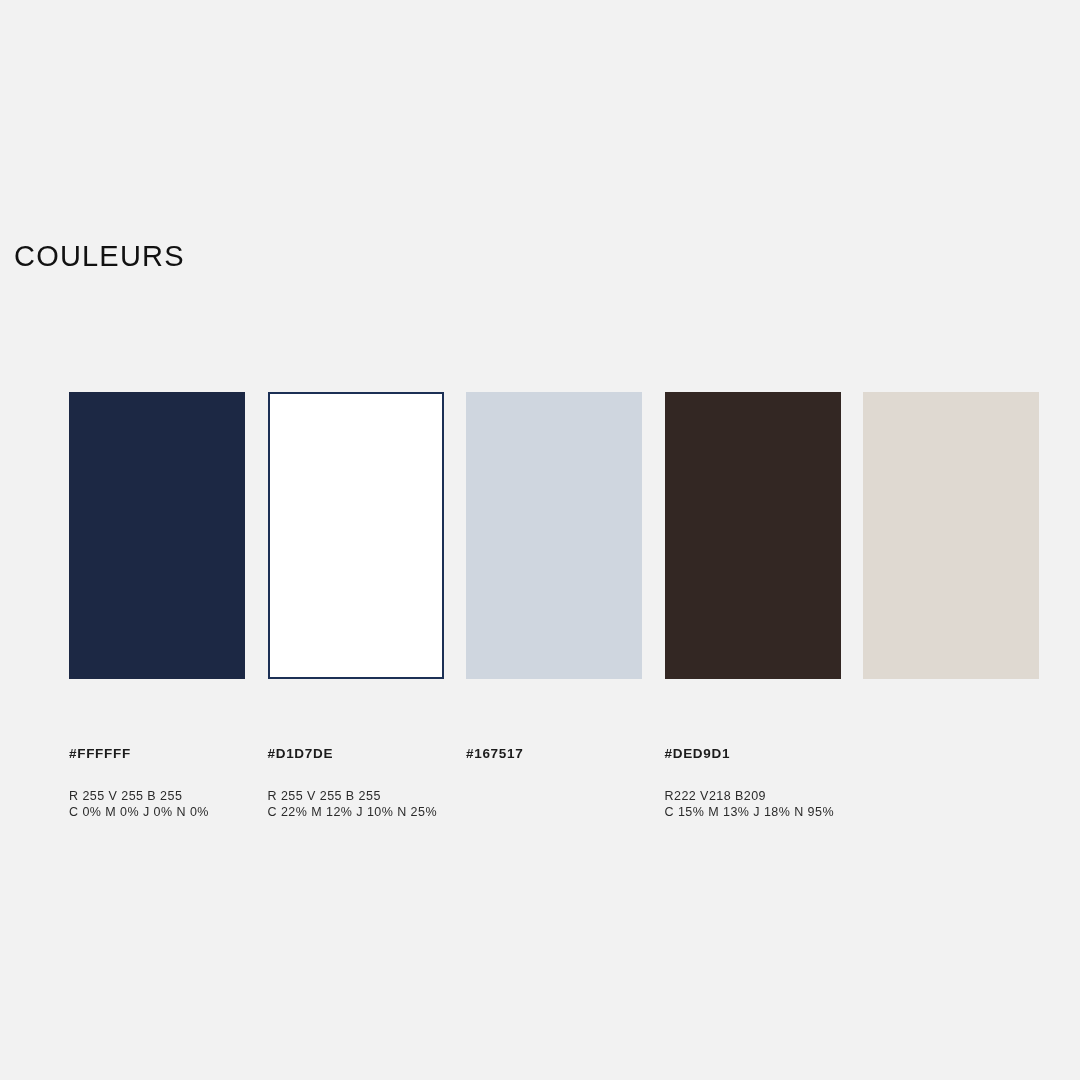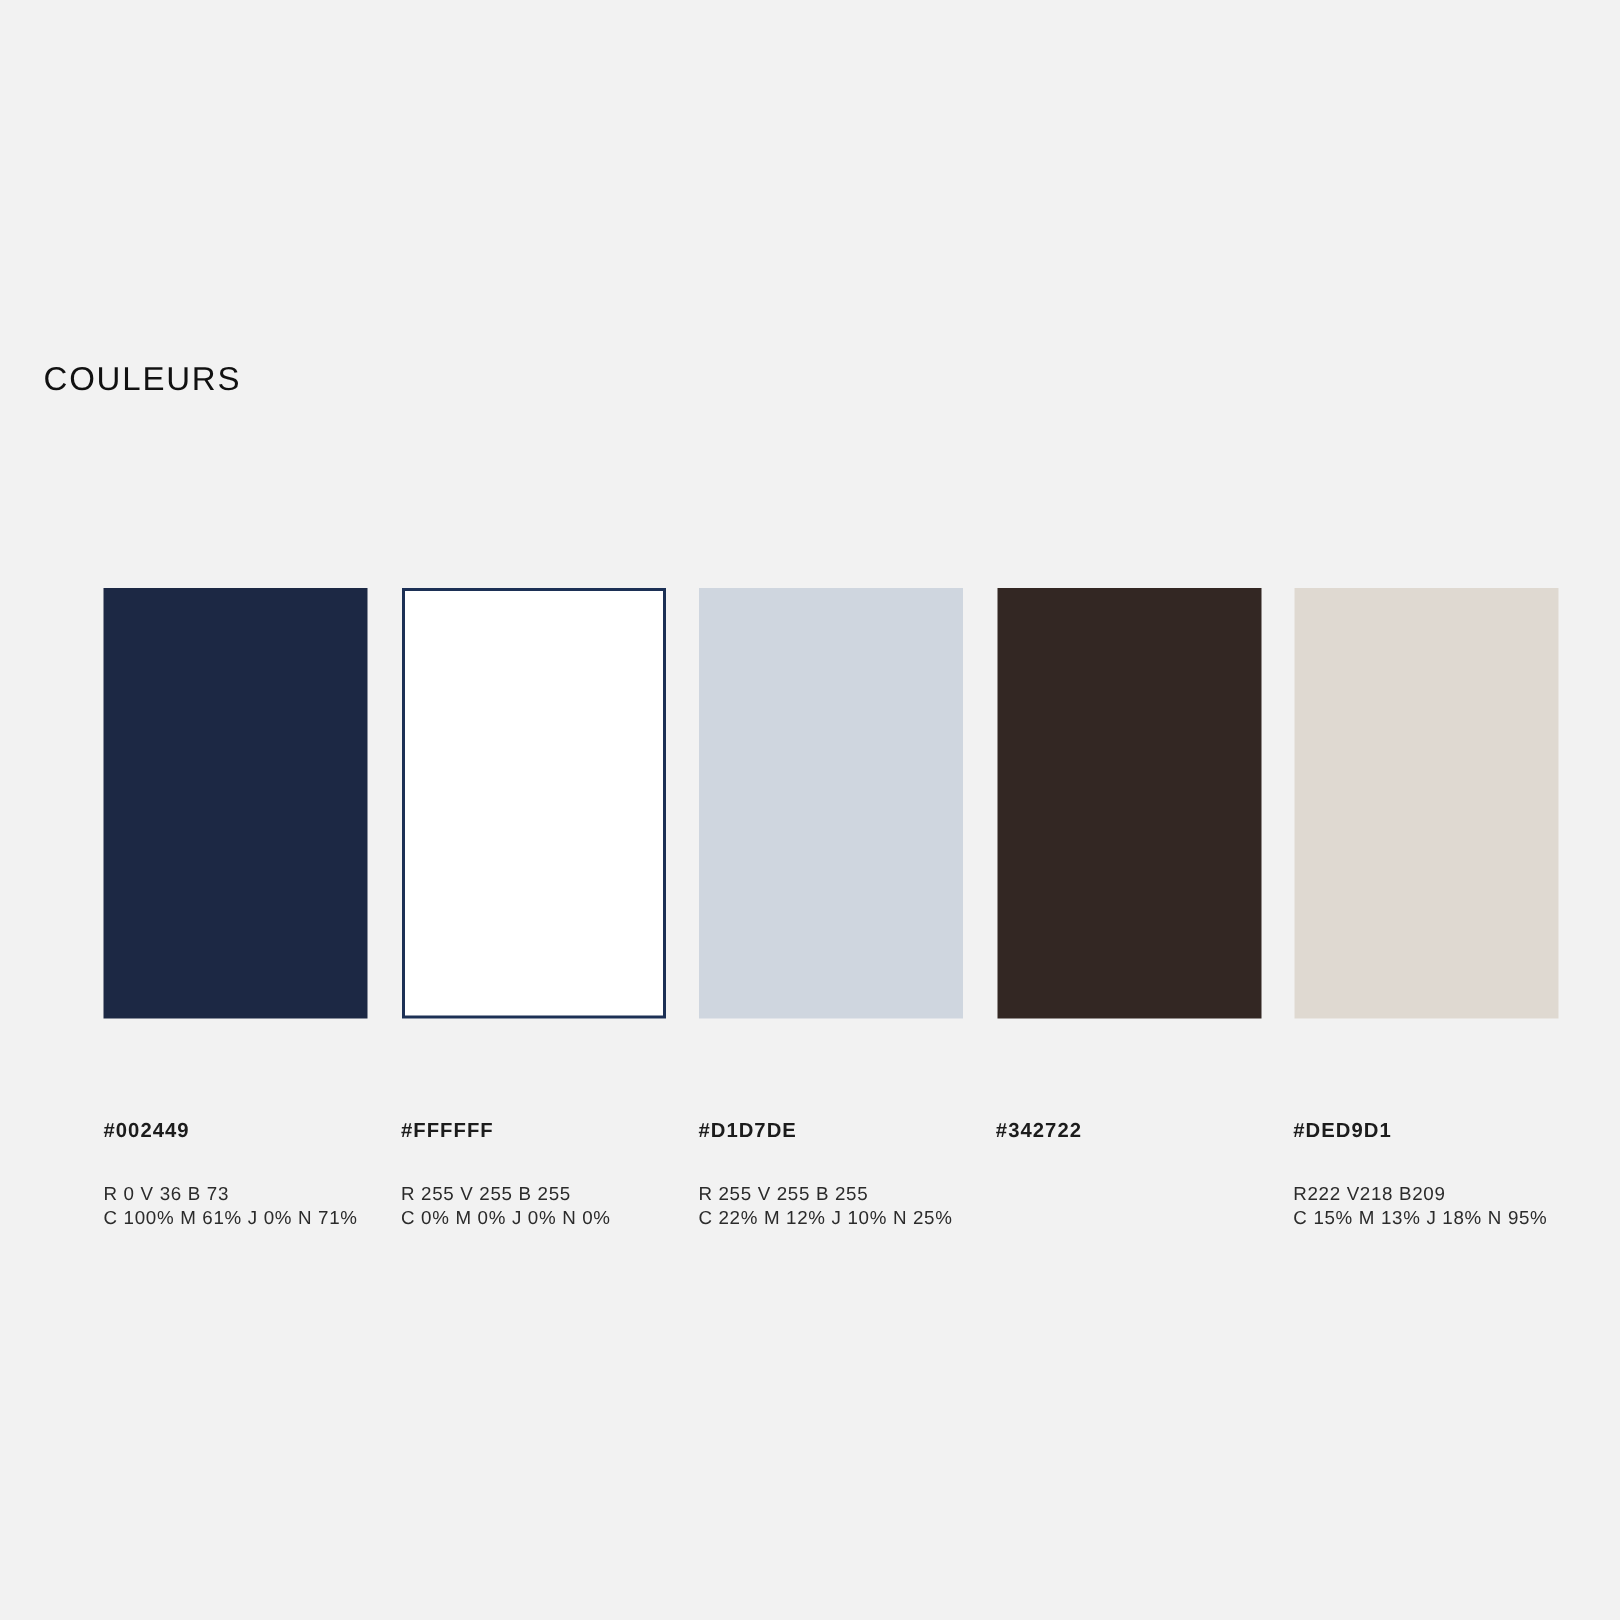--- a/index.html
+++ b/index.html
@@ -18,23 +18,23 @@
   }
 
   .page {
     position: absolute;
     inset: 0;
   }
 
   
   .page-title {
     position: absolute;
-    left: 29px;
+    left: 14px;
     top: 242px;
-    font-size: 22px;
+    font-size: 29px;
     font-weight: 400;
     letter-spacing: 1.2px;
     color: #111111;
     line-height: 1;
     white-space: nowrap;
   }
 
   
   .palette {
     position: absolute;
@@ -115,46 +115,39 @@
     </div>
     <div class="swatch-col">
       <div class="swatch-chip" style="background: rgb(51, 39, 35);"></div>
     </div>
     <div class="swatch-col">
       <div class="swatch-chip" style="background: rgb(223, 217, 209);"></div>
     </div>
   </div>
 
   <div class="captions">
-    <div class="caption-col">
-      <div class="hex-label">#002449</div>
-      <div class="values">
-        <div class="value-line">R 0 V 36 B 73</div>
-        <div class="value-line">C 100% M 61% J 0% N 71%</div>
-      </div>
-    </div>
 
     <div class="caption-col">
       <div class="hex-label">#FFFFFF</div>
       <div class="values">
         <div class="value-line">R 255 V 255 B 255</div>
         <div class="value-line">C 0% M 0% J 0% N 0%</div>
       </div>
     </div>
 
     <div class="caption-col">
       <div class="hex-label">#D1D7DE</div>
       <div class="values">
         <div class="value-line">R 255 V 255 B 255</div>
         <div class="value-line">C 22% M 12% J 10% N 25%</div>
       </div>
     </div>
 
     <div class="caption-col">
-      <div class="hex-label">#342722</div>
+      <div class="hex-label">#167517</div>
     </div>
 
     <div class="caption-col">
       <div class="hex-label">#DED9D1</div>
       <div class="values">
         <div class="value-line">R222 V218 B209</div>
         <div class="value-line">C 15% M 13% J 18% N 95%</div>
       </div>
     </div>
   </div>

